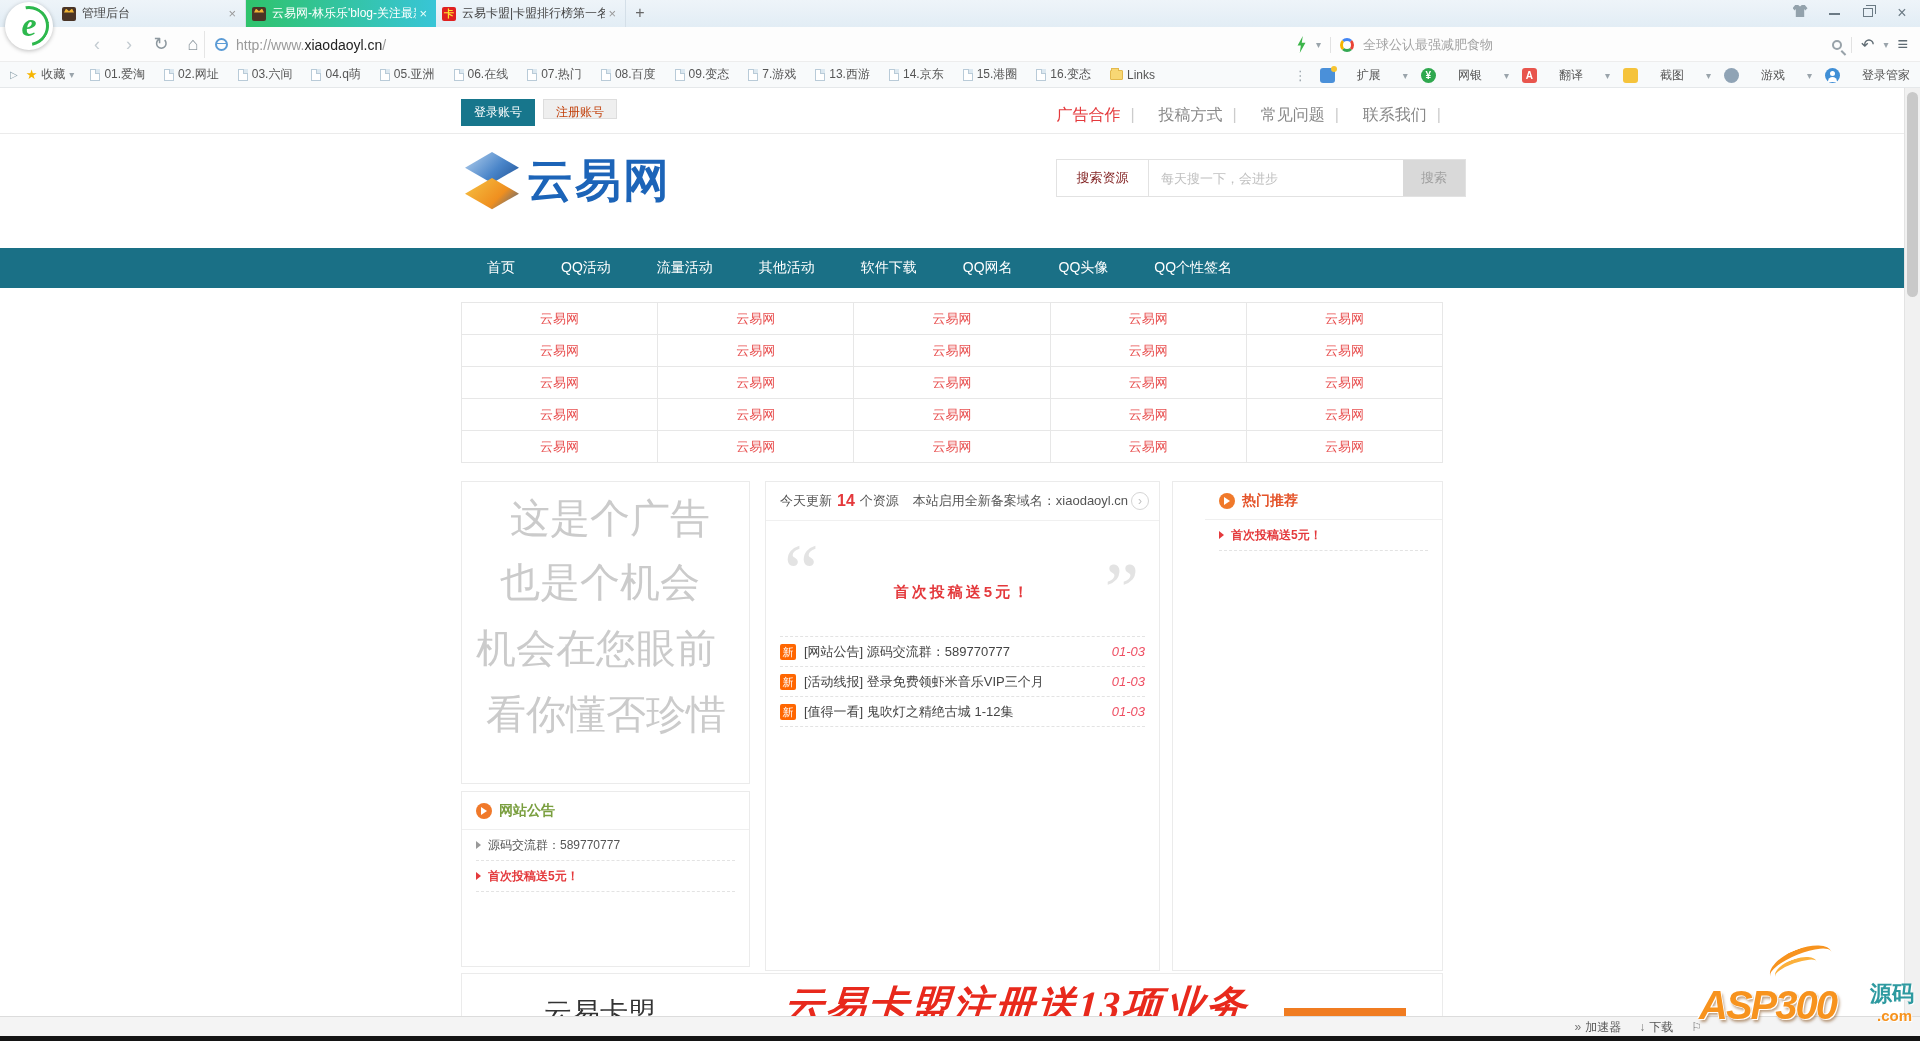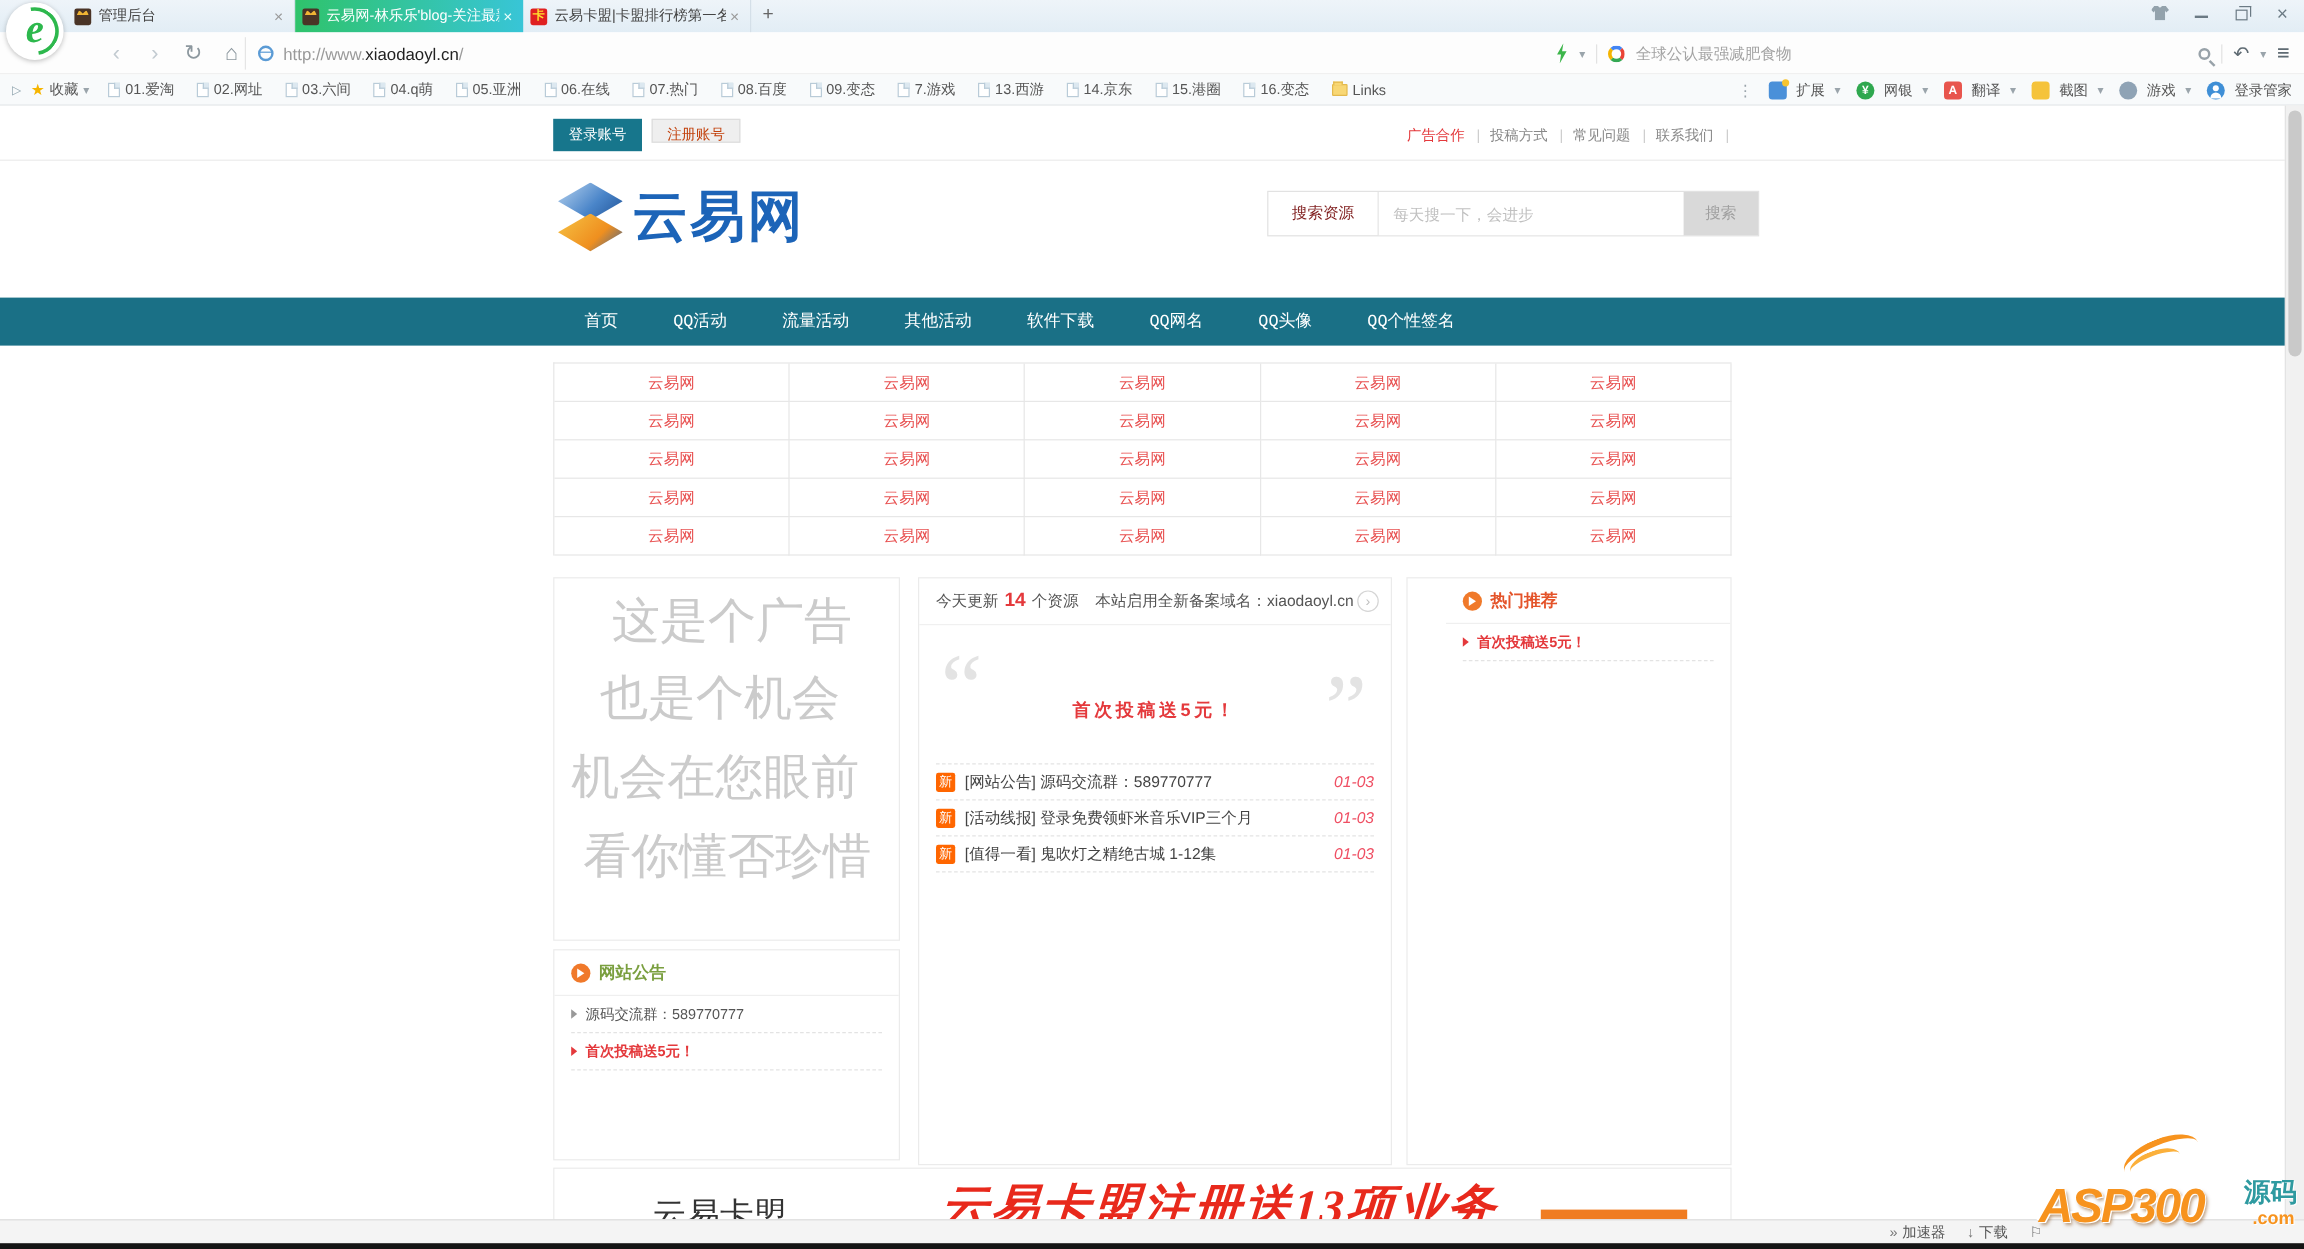--- a/index.html
+++ b/index.html
@@ -74,21 +74,21 @@
   .star-icon { color:#f6b500; font-size:13px; }
   .bm-items { display:flex; align-items:center; gap:19px; }
   .bm-item { display:flex; align-items:center; gap:4px; white-space:nowrap; }
   .page-icon { width:10px; height:12px; background:#fff; border:1px solid #b9cbd8; position:relative; }
   .page-icon::before { content:""; position:absolute; right:-1px; top:-1px; width:4px; height:4px;
                        background:#dce8f0; border-left:1px solid #b9cbd8; border-bottom:1px solid #b9cbd8; }
   .folder-icon { width:13px; height:10px; background:#f8d774; border:1px solid #e3b94d; border-radius:1px; position:relative; }
   .folder-icon::before { content:""; position:absolute; left:0; top:-3px; width:6px; height:2px;
                          background:#f8d774; border:1px solid #e3b94d; border-bottom:none; }
   .bm-right { position:absolute; right:10px; top:0; height:26px; display:flex; align-items:center; gap:13px; }
-  .tool-item { display:flex; align-items:center; gap:8px; color:#555; }
+  .tool-item { display:flex; align-items:center; gap:22px; color:#555; }
   .t-ic { width:15px; height:15px; border-radius:3px; color:#fff; font-size:10px; line-height:15px;
           text-align:center; font-weight:bold; }
   .t-ext { background:#4a90d9; position:relative; }
   .t-ext::after { content:""; position:absolute; right:-2px; top:-2px; width:6px; height:6px;
                   border-radius:50%; background:#f6c431; }
   .t-bank { background:#2fa84f; border-radius:50%; }
   .t-tran { background:#e8554d; }
   .t-shot { background:#f5c33b; }
   .t-game { background:#8fa3b5; border-radius:50%; }
   .t-login { background:#3f8fd6; border-radius:50%; position:relative; }
@@ -96,21 +96,21 @@
                      border-radius:50%; background:#fff; }
   .t-login::after { content:""; position:absolute; left:3px; top:9px; width:9px; height:5px;
                     border-radius:5px 5px 0 0; background:#fff; }
   .dots { color:#9aa4ab; font-size:13px; }
 
   
   .btn-login { position:absolute; left:461px; top:99px; width:74px; height:27px; background:#17768c;
                color:#fff; font-size:12px; text-align:center; line-height:27px; }
   .btn-register { position:absolute; left:543px; top:99px; width:74px; height:20px; background:#efefef;
                   border:1px solid #ddd; color:#c2410c; font-size:12px; text-align:center; line-height:25px; }
-  .hdr-links { position:absolute; right:475px; top:105px; font-size:12px; color:#888; display:flex; }
+  .hdr-links { position:absolute; right:475px; top:105px; font-size:16px; color:#888; display:flex;gap:16px; }
   .hdr-links span { padding:0 4px; }
   .hdr-links span::after { content:"|"; color:#ccc; padding-left:10px; }
   .hdr-links span:first-child { color:#e4393c; }
   .hdr-divider { position:absolute; left:0; top:133px; width:1920px; height:1px; background:#ebebeb; }
 
   
   .logo-wrap { position:absolute; left:463px; top:146px; height:70px; display:flex; align-items:center; }
   .logo-mark { width:58px; height:62px; position:relative; margin-right:6px; }
   .lm1 { position:absolute; left:2px; top:2px; width:54px; height:34px;
          background:linear-gradient(135deg,#b9d4ef 0%,#4a85c9 55%,#1c4f93 100%);
@@ -124,21 +124,21 @@
   .s-cat { width:92px; border-right:1px solid #e2e2e2; color:#7f1d1d; font-size:13px; text-align:center;
            line-height:36px; }
   .s-input { flex:1; border:none; outline:none; padding:0 12px; font-size:13px; color:#333;
              font-family:"Liberation Sans",sans-serif; }
   .s-input::placeholder { color:#c0c0c0; }
   .s-btn { width:62px; background:#d9d9d9; color:#9f9f9f; font-size:13px; text-align:center; line-height:36px; }
 
   
   .navbar { position:absolute; left:0; top:248px; width:1920px; height:40px; background:#1a7086; }
   .navbar ul { list-style:none; display:flex; padding-left:487px; height:40px; align-items:center; }
-  .navbar li { color:#fff; font-size:14px; margin-right:46px; white-space:nowrap;font-family:Liberation Mono, monospace; }
+  .navbar li { color:#fff; font-size:14px; margin-right:46px; white-space:nowrap; }
 
   
   .linktable { position:absolute; left:461px; top:302px; width:982px;
                display:grid; grid-template-columns:repeat(5,1fr);
                border-top:1px solid #e7e7e7; border-left:1px solid #e7e7e7; background:#fff; }
   .ltcell { height:32px; line-height:32px; text-align:center; font-size:13px; color:#e85050;
             border-right:1px solid #e7e7e7; border-bottom:1px solid #e7e7e7; }
 
   
   .adbox { position:absolute; left:461px; top:481px; width:289px; height:303px; border:1px solid #ebebeb; overflow:hidden; }

